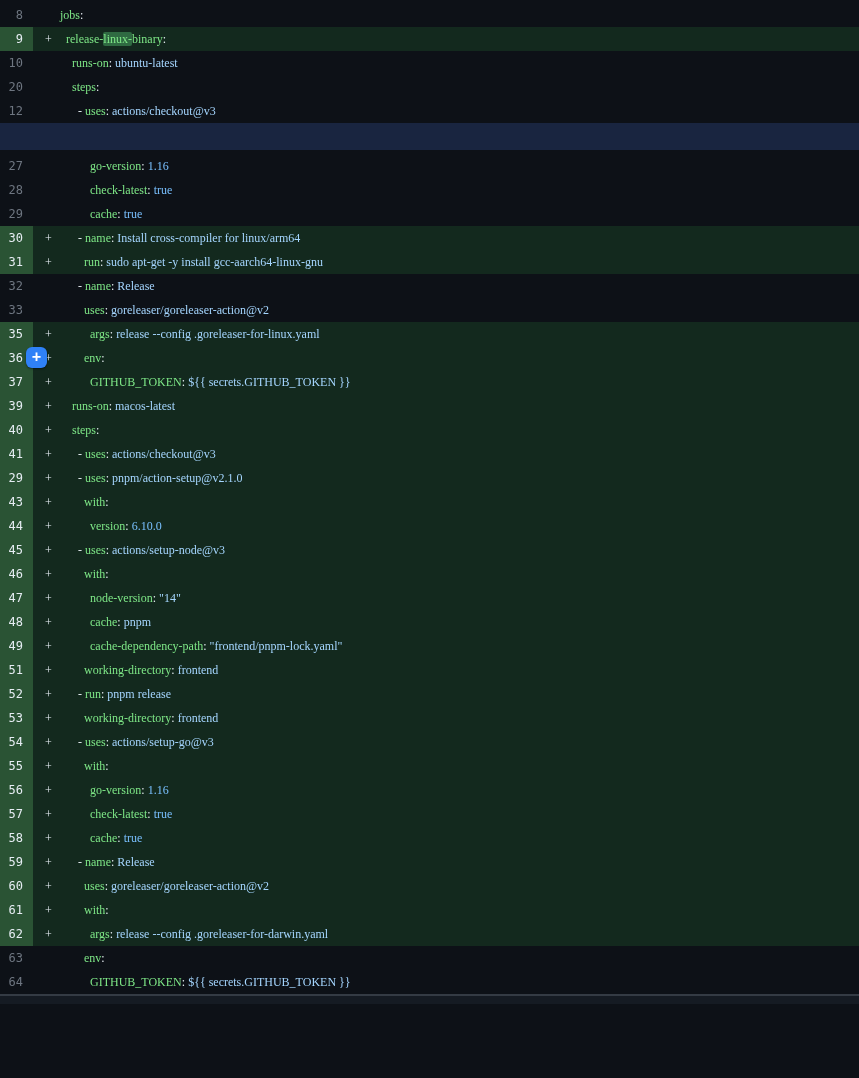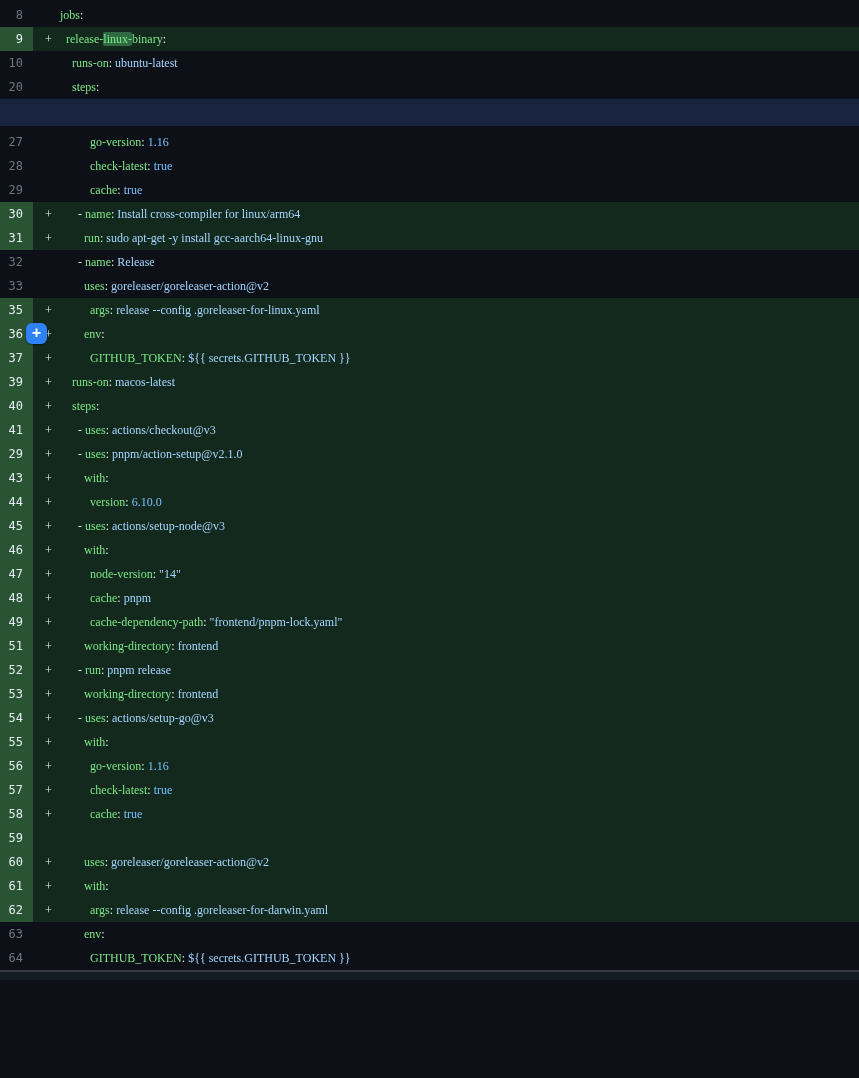--- a/index.html
+++ b/index.html
@@ -66,20 +66,24 @@
         <div class="body"><span class="marker">+</span><span class="tok-d">  </span><span class="tok-k">release-</span><span class="tok-k hl">linux-</span><span class="tok-k">binary</span><span class="tok-d">:</span></div>
       </div>
       <div class="row context">
         <div class="gutter">10</div>
         <div class="body"><span class="marker"> </span><span class="tok-d">    </span><span class="tok-k">runs-on</span><span class="tok-d">: </span><span class="tok-s">ubuntu-latest</span></div>
       </div>
       <div class="row context">
         <div class="gutter">20</div>
         <div class="body"><span class="marker"> </span><span class="tok-d">    </span><span class="tok-k">steps</span><span class="tok-d">:</span></div>
       </div>
+      <div class="row context">
+        <div class="gutter">12</div>
+        <div class="body"><span class="marker"> </span><span class="tok-d">      - </span><span class="tok-k">uses</span><span class="tok-d">: </span><span class="tok-s">actions/checkout@v3</span></div>
+      </div>
       <div class="expander"></div>
       <div class="expander-gap"></div>
       <div class="row context">
         <div class="gutter">27</div>
         <div class="body"><span class="marker"> </span><span class="tok-d">          </span><span class="tok-k">go-version</span><span class="tok-d">: </span><span class="tok-n">1.16</span></div>
       </div>
       <div class="row context">
         <div class="gutter">28</div>
         <div class="body"><span class="marker"> </span><span class="tok-d">          </span><span class="tok-k">check-latest</span><span class="tok-d">: </span><span class="tok-n">true</span></div>
       </div>
@@ -187,20 +191,21 @@
       <div class="row added">
         <div class="gutter">57</div>
         <div class="body"><span class="marker">+</span><span class="tok-d">          </span><span class="tok-k">check-latest</span><span class="tok-d">: </span><span class="tok-n">true</span></div>
       </div>
       <div class="row added">
         <div class="gutter">58</div>
         <div class="body"><span class="marker">+</span><span class="tok-d">          </span><span class="tok-k">cache</span><span class="tok-d">: </span><span class="tok-n">true</span></div>
       </div>
       <div class="row added">
         <div class="gutter">59</div>
+        <div class="body"><span class="marker">+</span><span class="tok-d">      - </span><span class="tok-k">name</span><span class="tok-d">: </span><span class="tok-s">Release</span></div>
       </div>
       <div class="row added">
         <div class="gutter">60</div>
         <div class="body"><span class="marker">+</span><span class="tok-d">        </span><span class="tok-k">uses</span><span class="tok-d">: </span><span class="tok-s">goreleaser/goreleaser-action@v2</span></div>
       </div>
       <div class="row added">
         <div class="gutter">61</div>
         <div class="body"><span class="marker">+</span><span class="tok-d">        </span><span class="tok-k">with</span><span class="tok-d">:</span></div>
       </div>
       <div class="row added">

